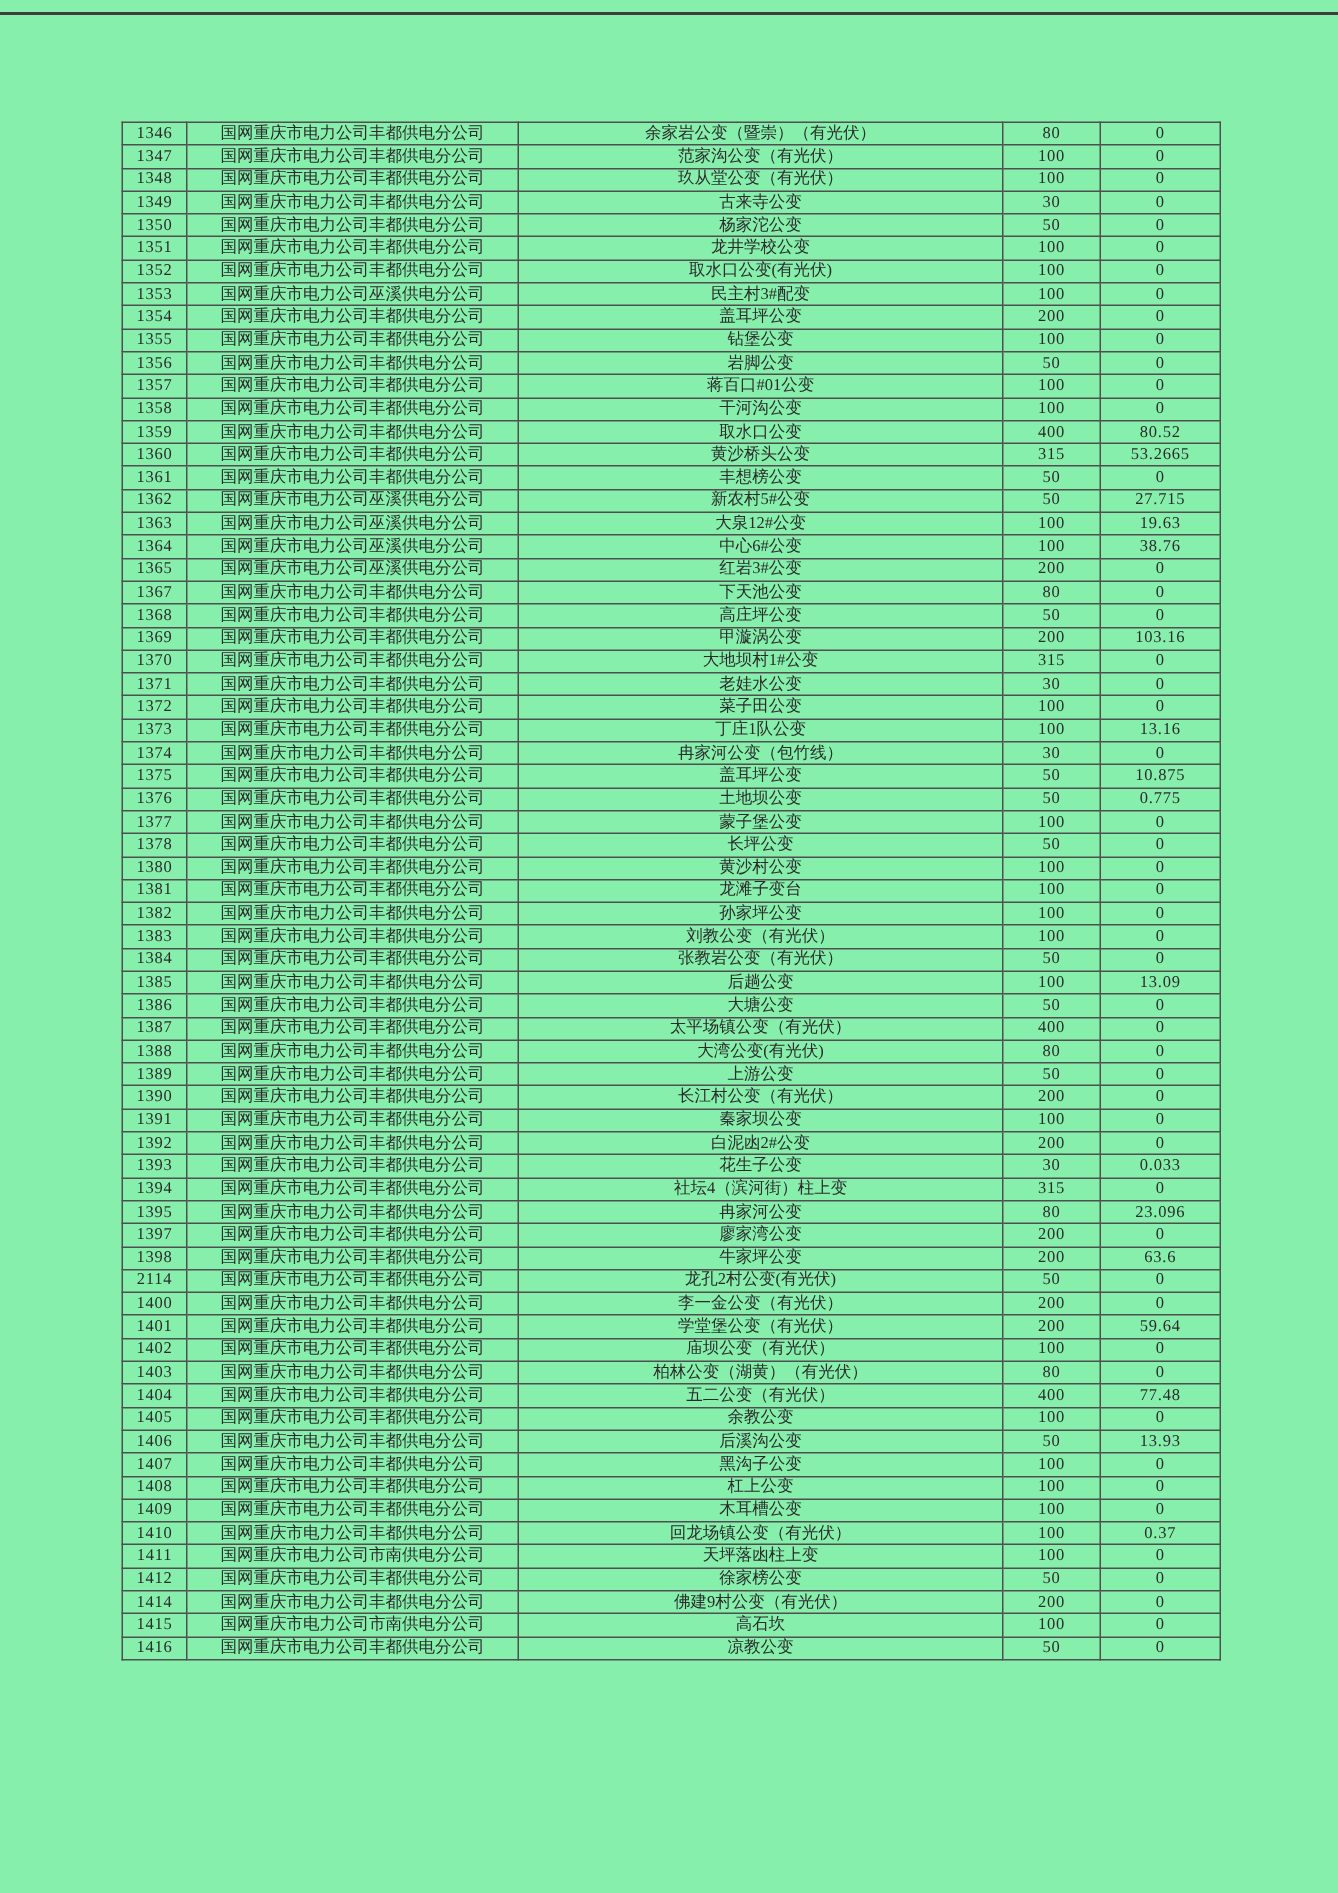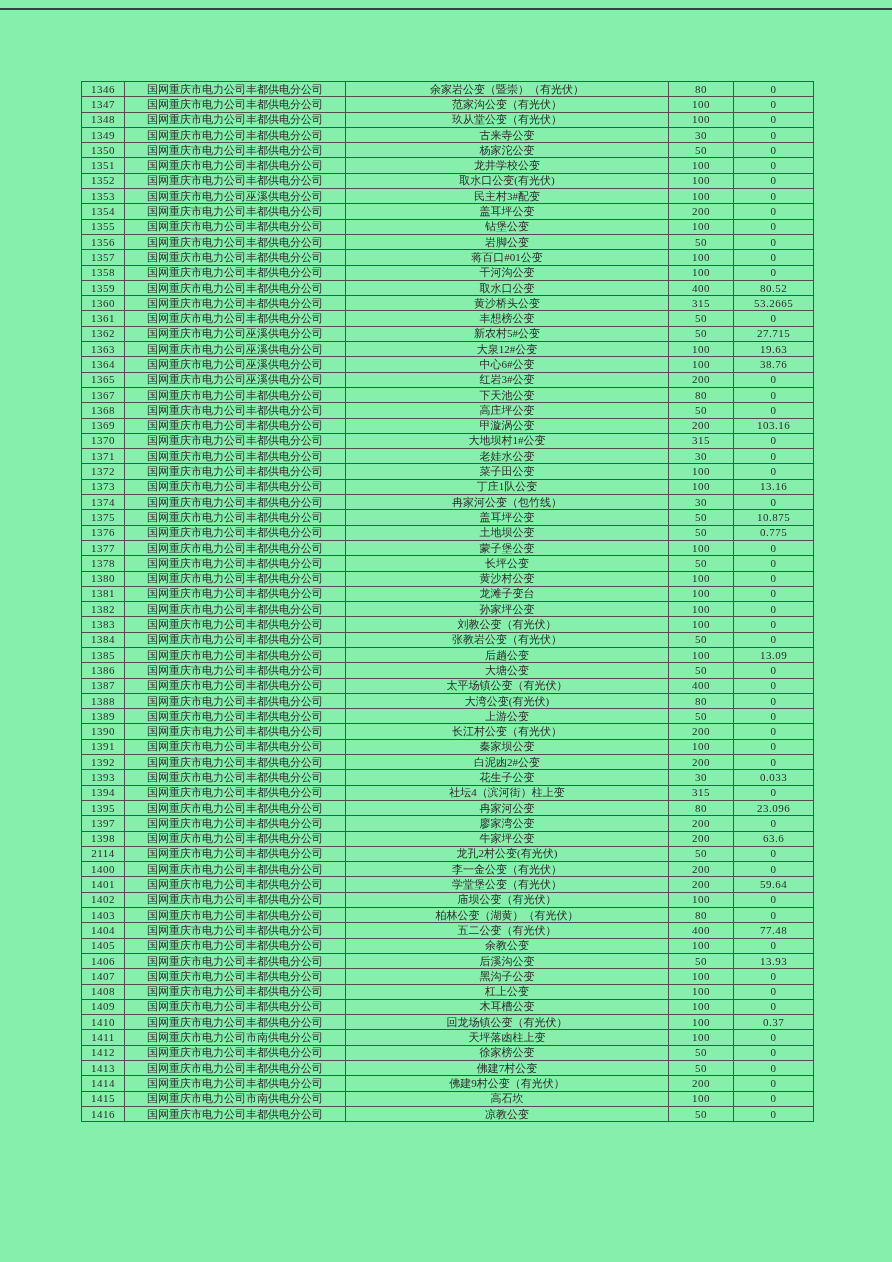--- a/index.html
+++ b/index.html
@@ -506,27 +506,20 @@
           <td class="num">0</td>
         </tr>
         <tr>
           <td class="num">1412</td>
           <td>国网重庆市电力公司丰都供电分公司</td>
           <td>徐家榜公变</td>
           <td class="num">50</td>
           <td class="num">0</td>
         </tr>
         <tr>
-          <td class="num">1413</td>
-          <td>国网重庆市电力公司丰都供电分公司</td>
-          <td>佛建7村公变</td>
-          <td class="num">50</td>
-          <td class="num">0</td>
-        </tr>
-        <tr>
           <td class="num">1414</td>
           <td>国网重庆市电力公司丰都供电分公司</td>
           <td>佛建9村公变（有光伏）</td>
           <td class="num">200</td>
           <td class="num">0</td>
         </tr>
         <tr>
           <td class="num">1415</td>
           <td>国网重庆市电力公司市南供电分公司</td>
           <td>高石坎</td>

